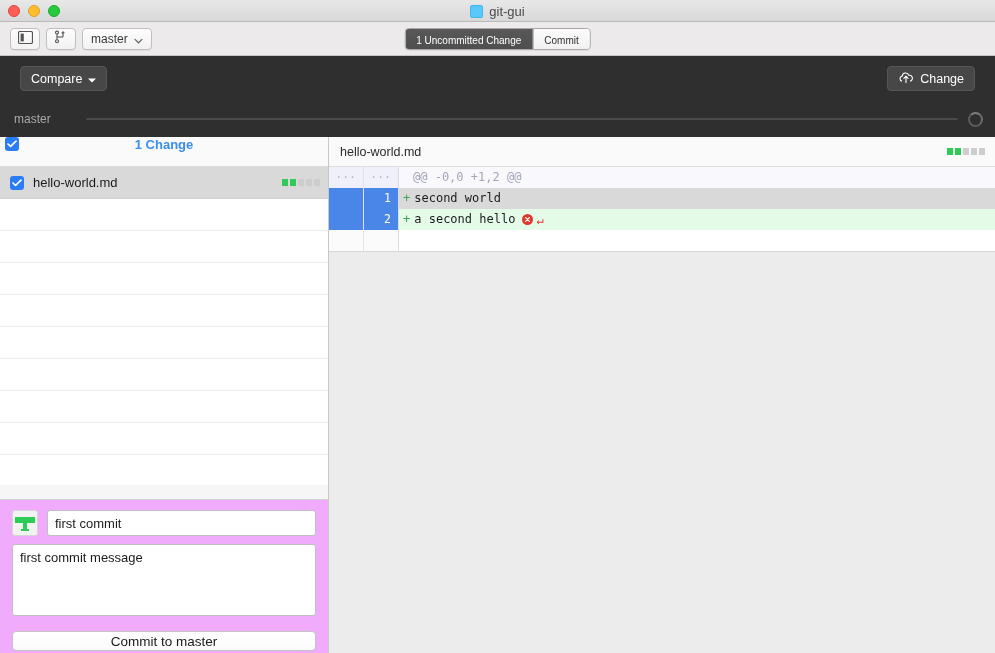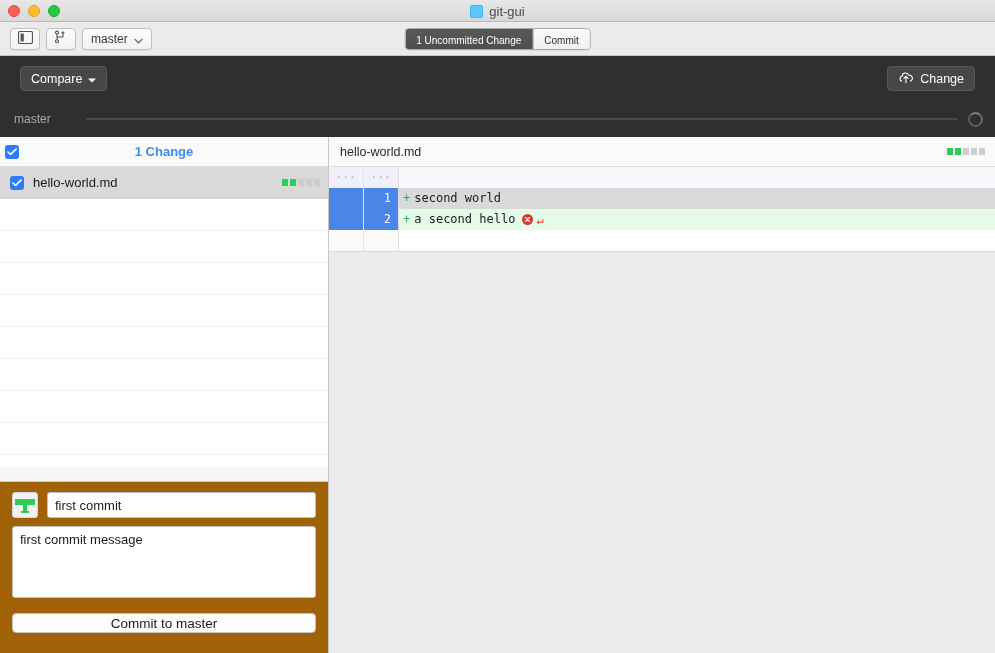--- a/index.html
+++ b/index.html
@@ -113,21 +113,21 @@
     width: 329px; flex: none;
     display: flex; flex-direction: column;
     background: #f6f6f6;
     border-right: 1px solid #c8c8c8;
     min-height: 0;
   }
   .changes-header {
     height: 30px; flex: none;
     background: #fafafa;
     border-bottom: 1px solid #dcdcdc;
-    display: flex; align-items: center;
+    display: flex; align-items: flex-start;
     position: relative;
   }
   .chk {
     width: 14px; height: 14px; border-radius: 3px;
     background: #2a7cf7; display: flex; align-items: center; justify-content: center;
     flex: none; margin-left: 5px;
     cursor: default;
   }
   .chk svg { display: block; }
   .changes-title {
@@ -143,23 +143,23 @@
     cursor: default;
   }
   .file-row.selected { background: #d9d9d9; border-bottom-color: #d2d2d2; }
   .file-name { font-size: 13px; color: #1c1c1c; margin-left: 9px; flex: 1 1 auto; }
   .file-row.empty { border-bottom: 1px solid #ececec; }
   .blocks { display: flex; gap: 2px; }
   .blk { width: 6px; height: 7px; background: #cdcdcd; }
   .blk.add { background: #2ecc56; }
 
   .commit-pane {
-    flex: none; background: #a16207;
+    flex: none; background: #f0abfc;
     border-top: 1px solid #d2d2d2;
-    padding: 10px 12px 20px 12px;
+    padding: 10px 12px 2px 12px;
     margin-top: 14px;
   }
   .summary-row { display: flex; align-items: center; gap: 9px; }
   .avatar {
     width: 26px; height: 26px; flex: none;
     border: 1px solid #d6d6d6; border-radius: 3px; background: #f2f2f2;
     padding: 2px;
   }
   .avatar svg { display: block; }
   .txt-input {
@@ -377,20 +377,21 @@
             <i class="blk"></i>
             <i class="blk"></i>
             <i class="blk"></i>
         </span>
       </div>
 
       <div class="diff-body">
         <div class="dl hunk">
           <div class="gut g1">···</div>
           <div class="gut g2">···</div>
+          <div class="code">@@ -0,0 +1,2 @@</div>
         </div>
 
         <div class="dl add sel">
           <div class="gut g1"></div>
           <div class="gut g2">1</div>
           <div class="code">
             <span class="plus">+</span>
             <span>second world</span>
           </div>
         </div>

